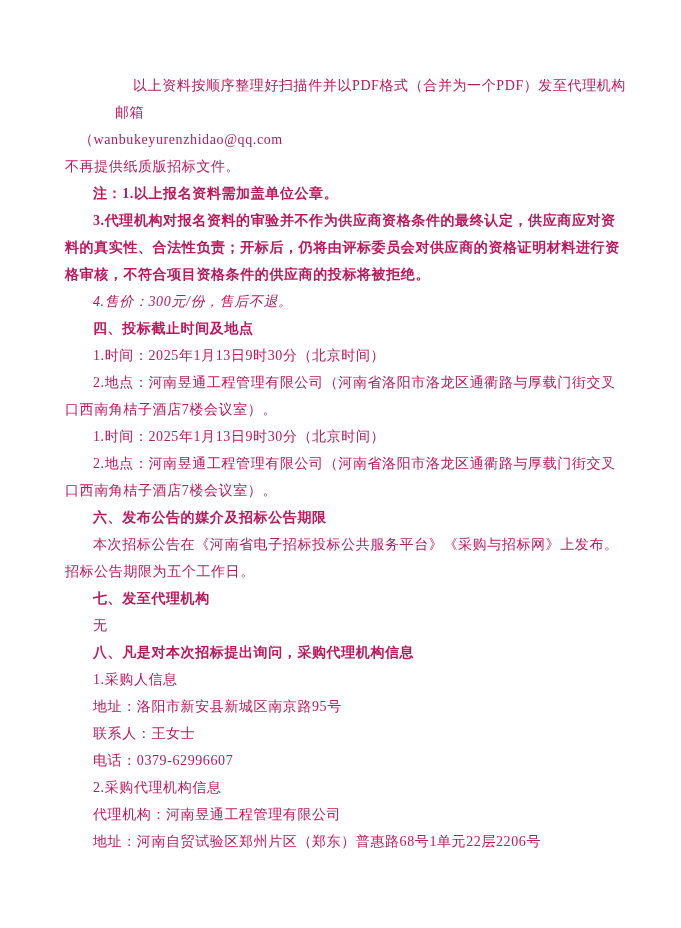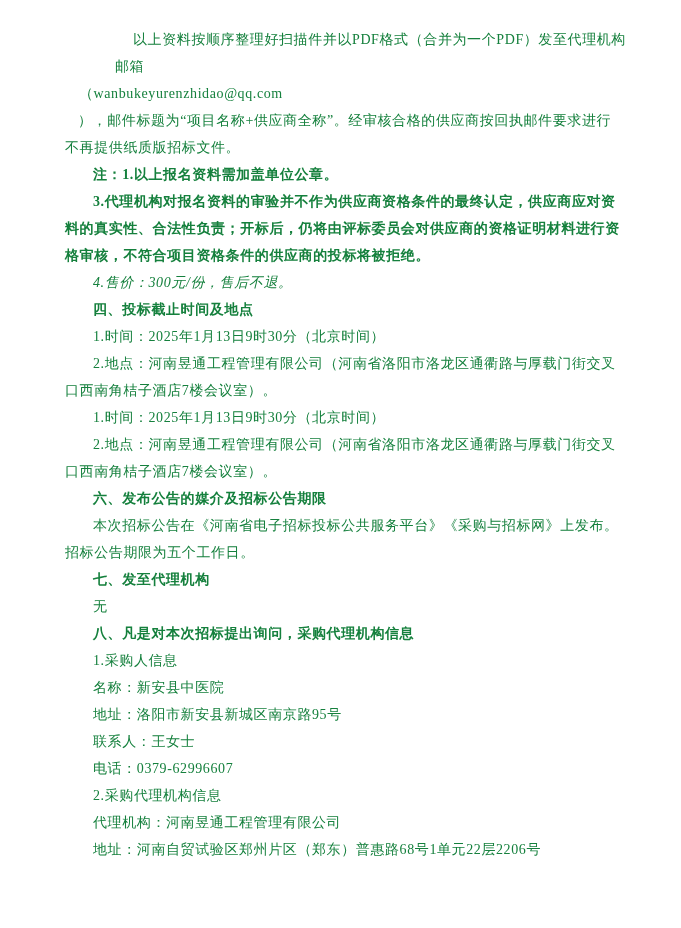--- a/index.html
+++ b/index.html
@@ -15,60 +15,59 @@
     overflow: hidden;
   }
   .doc {
     box-sizing: border-box;
     width: 681px;
     padding: 26px 30px 0 65px;
     font-family: "Liberation Serif", "DejaVu Serif", serif;
     font-size: 14px;
     line-height: 27px;
     letter-spacing: 0.6px;
-    color: #15803d;
+    color: #be185d;
+    margin-top: 46px;
   }
   .doc .line {
     white-space: nowrap;
     overflow: visible;
   }
   .doc .line.bold {
     font-weight: bold;
   }
 </style>
 </head>
 <body>
 
 <div class="page">
   <div class="doc">
       <div class="line" style="text-indent: 68px;">以上资料按顺序整理好扫描件并以PDF格式（合并为一个PDF）发至代理机构</div>
       <div class="line" style="text-indent: 50px;">邮箱</div>
       <div class="line" style="text-indent: 14px;">（wanbukeyurenzhidao@qq.com</div>
-      <div class="line" style="text-indent: 13px;">），邮件标题为“项目名称+供应商全称”。经审核合格的供应商按回执邮件要求进行</div>
       <div class="line" style="text-indent: 0px;">不再提供纸质版招标文件。</div>
       <div class="line bold" style="text-indent: 28px;">注：1.以上报名资料需加盖单位公章。</div>
       <div class="line bold" style="text-indent: 28px;">3.代理机构对报名资料的审验并不作为供应商资格条件的最终认定，供应商应对资</div>
       <div class="line bold" style="text-indent: 0px;">料的真实性、合法性负责；开标后，仍将由评标委员会对供应商的资格证明材料进行资</div>
       <div class="line bold" style="text-indent: 0px;">格审核，不符合项目资格条件的供应商的投标将被拒绝。</div>
       <div class="line" style="text-indent: 28px; font-style: italic;">4.售价：300元/份，售后不退。</div>
       <div class="line bold" style="text-indent: 28px;">四、投标截止时间及地点</div>
       <div class="line" style="text-indent: 28px;">1.时间：2025年1月13日9时30分（北京时间）</div>
       <div class="line" style="text-indent: 28px;">2.地点：河南昱通工程管理有限公司（河南省洛阳市洛龙区通衢路与厚载门街交叉</div>
       <div class="line" style="text-indent: 0px;">口西南角桔子酒店7楼会议室）。</div>
       <div class="line" style="text-indent: 28px;">1.时间：2025年1月13日9时30分（北京时间）</div>
       <div class="line" style="text-indent: 28px;">2.地点：河南昱通工程管理有限公司（河南省洛阳市洛龙区通衢路与厚载门街交叉</div>
       <div class="line" style="text-indent: 0px;">口西南角桔子酒店7楼会议室）。</div>
       <div class="line bold" style="text-indent: 28px;">六、发布公告的媒介及招标公告期限</div>
       <div class="line" style="text-indent: 28px;">本次招标公告在《河南省电子招标投标公共服务平台》《采购与招标网》上发布。</div>
       <div class="line" style="text-indent: 0px;">招标公告期限为五个工作日。</div>
       <div class="line bold" style="text-indent: 28px;">七、发至代理机构</div>
       <div class="line" style="text-indent: 28px;">无</div>
       <div class="line bold" style="text-indent: 28px;">八、凡是对本次招标提出询问，采购代理机构信息</div>
       <div class="line" style="text-indent: 28px;">1.采购人信息</div>
-      <div class="line" style="text-indent: 28px;">名称：新安县中医院</div>
       <div class="line" style="text-indent: 28px;">地址：洛阳市新安县新城区南京路95号</div>
       <div class="line" style="text-indent: 28px;">联系人：王女士</div>
       <div class="line" style="text-indent: 28px; font-family: Liberation Serif, serif;">电话：0379-62996607</div>
       <div class="line" style="text-indent: 28px;">2.采购代理机构信息</div>
       <div class="line" style="text-indent: 28px;">代理机构：河南昱通工程管理有限公司</div>
       <div class="line" style="text-indent: 28px;">地址：河南自贸试验区郑州片区（郑东）普惠路68号1单元22层2206号</div>
     </div>
 </div>
 
 </body></html>

